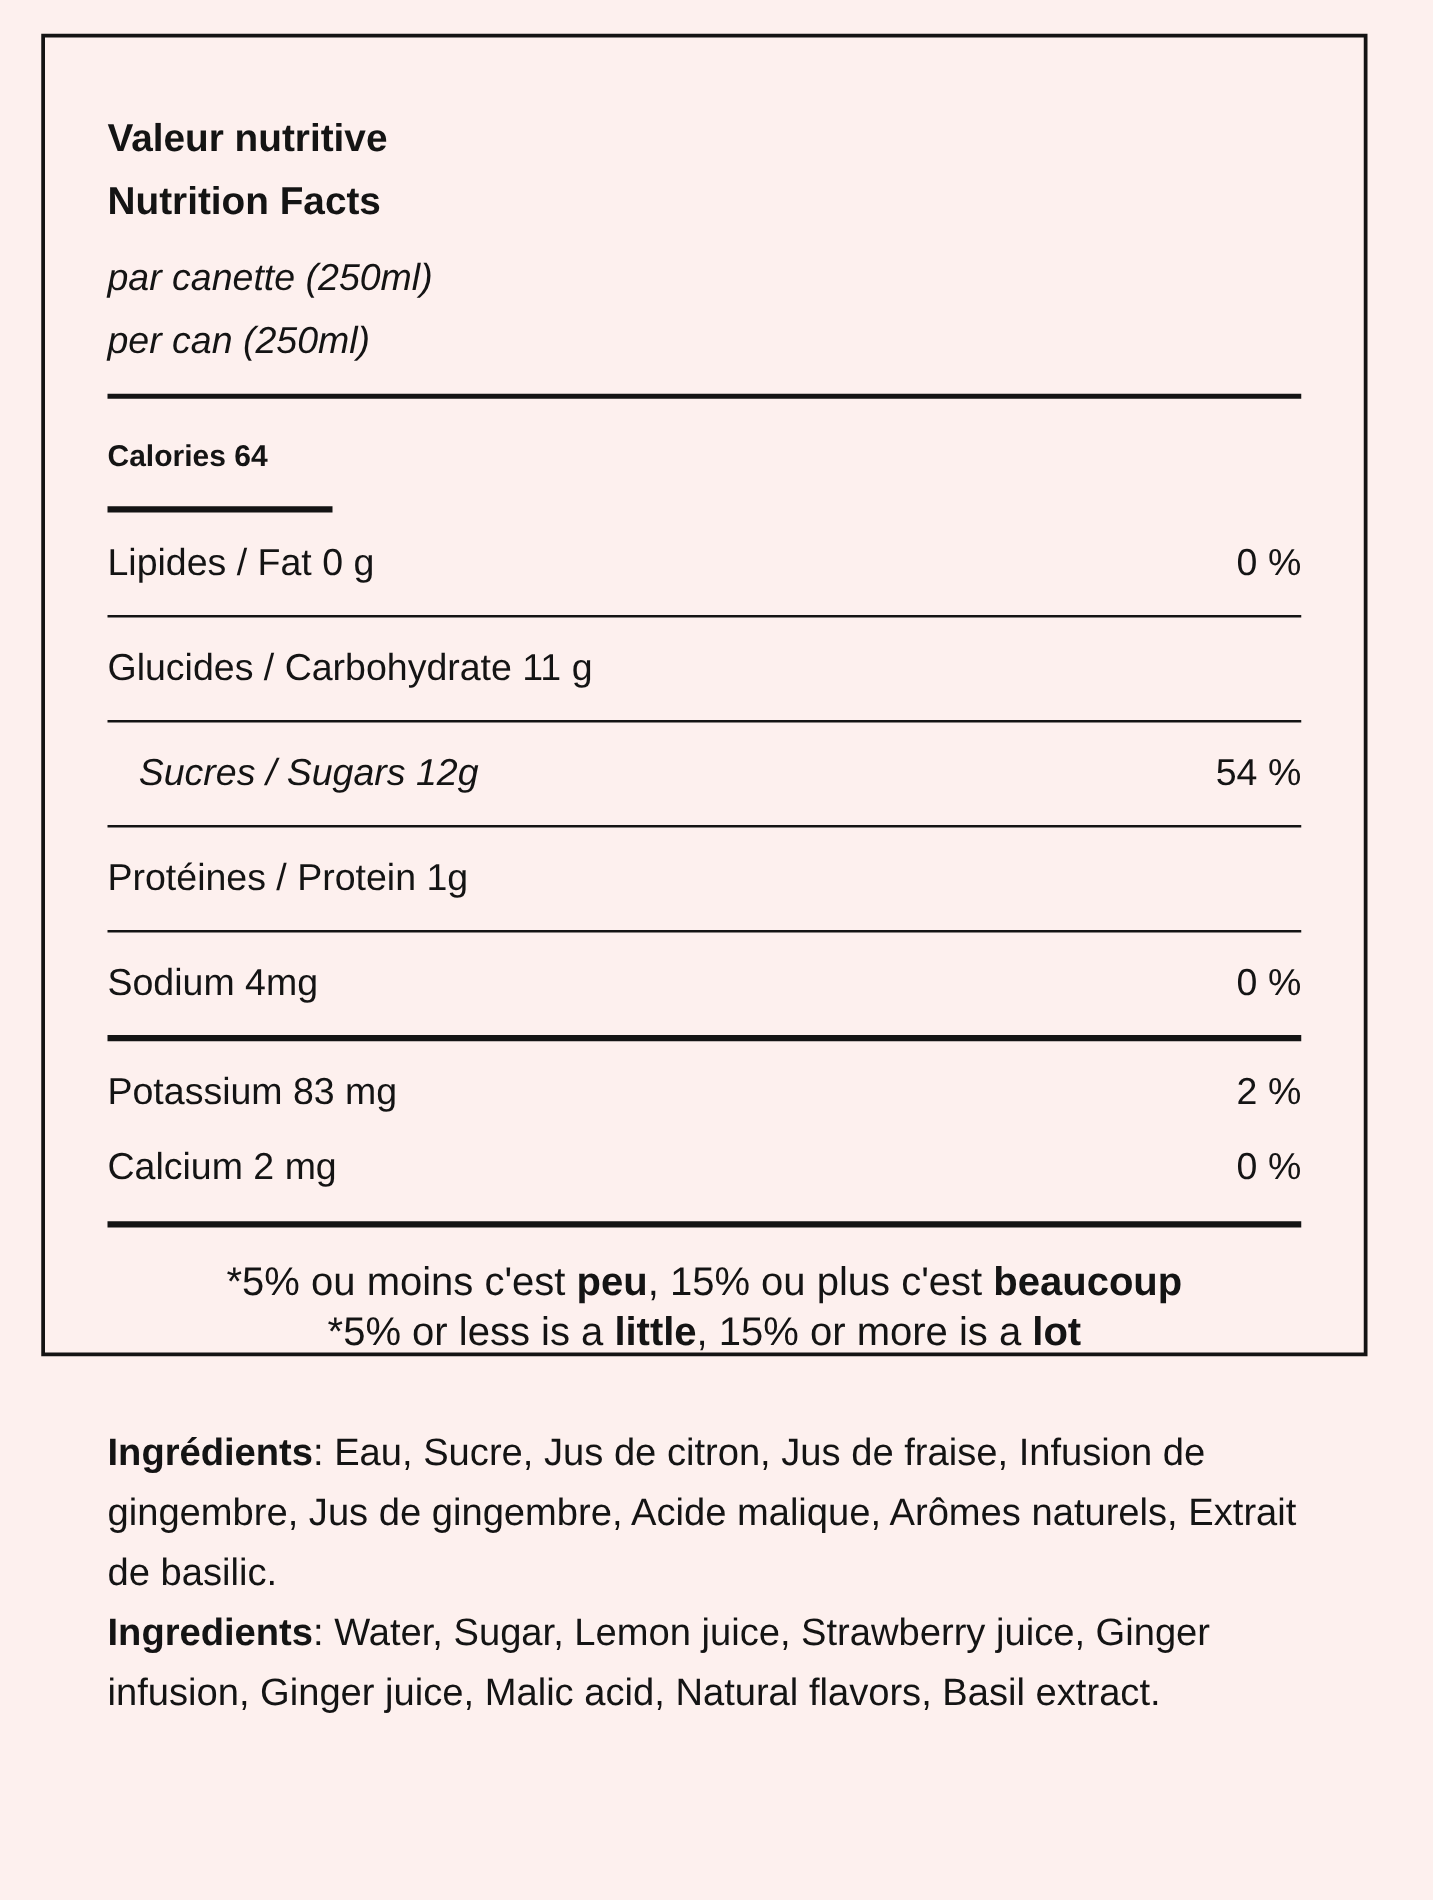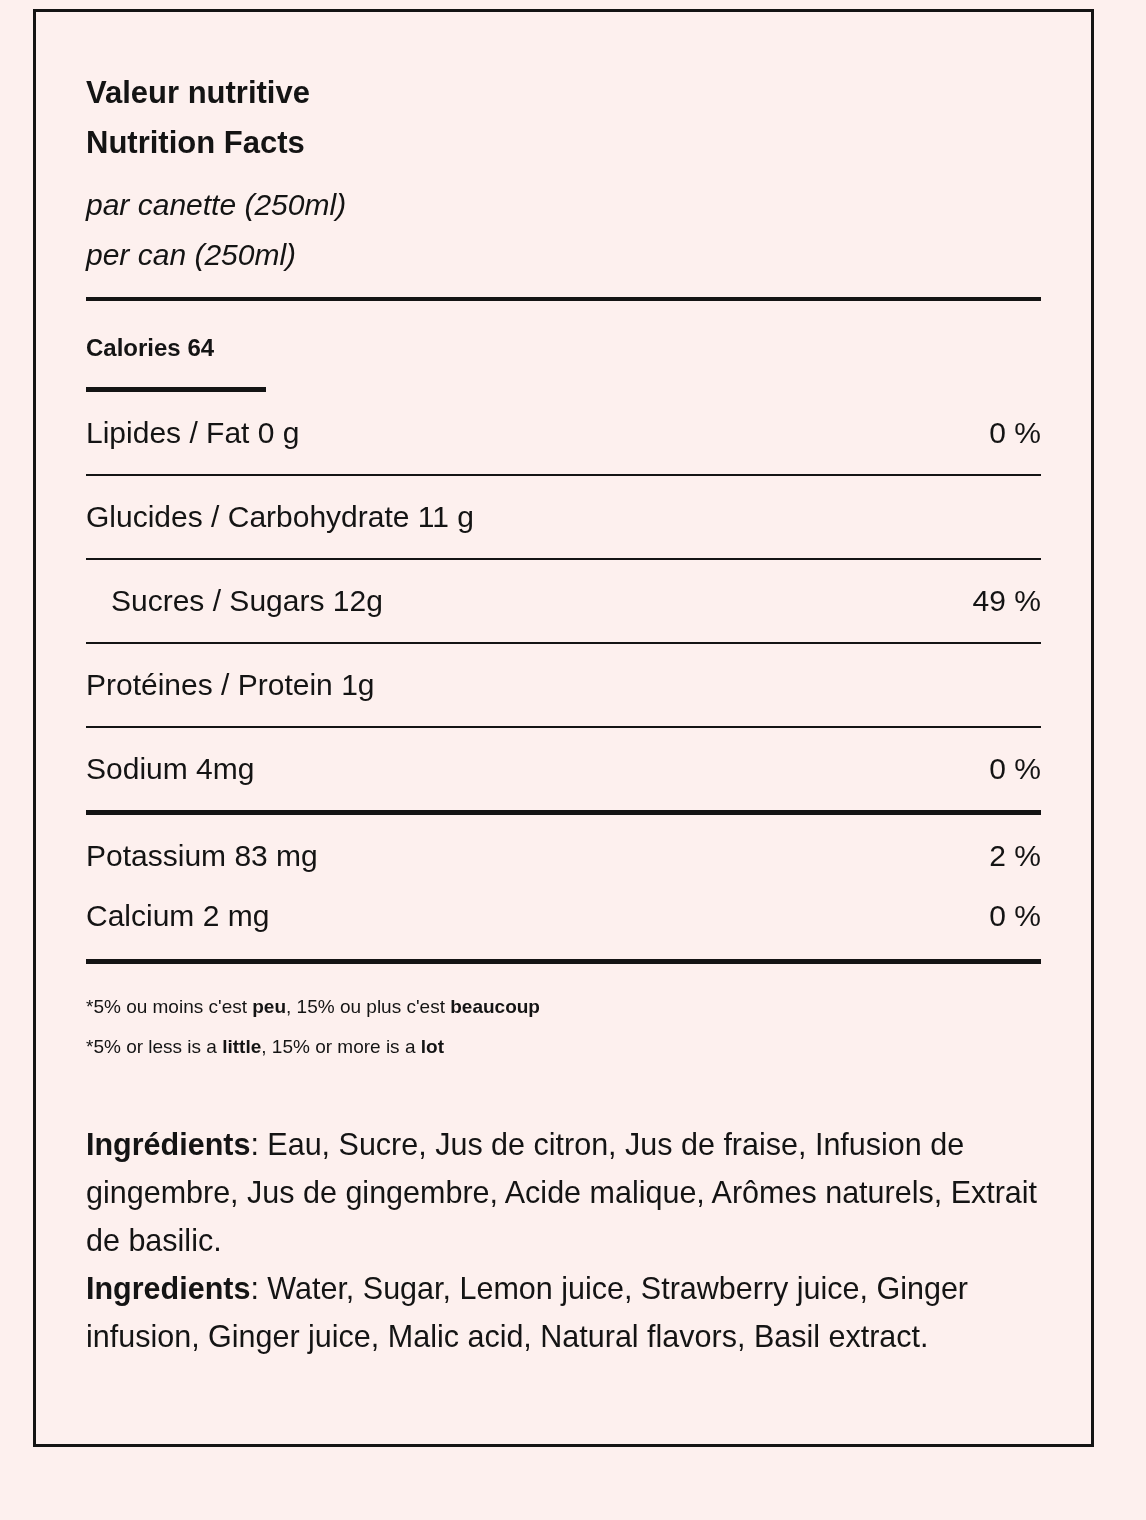--- a/index.html
+++ b/index.html
@@ -5,45 +5,45 @@
   * { box-sizing: border-box; margin: 0; padding: 0; }
   html, body {
     width: 1146px; height: 1520px;
     background: #fdf0ee;
     color: #141414;
     font-family: "Liberation Sans", sans-serif;
     position: relative;
   }
   .card {
     position: absolute;
-    left: 33px; top: 9px;
-    width: 1061px; height: 1438px;
+    left: 33px; top: 27px;
+    width: 1061px; height: 1058px;
     border: 3px solid #141414;
     padding: 56px 50px 40px 50px;
     background: #fdf0ee;
   }
   .title { font-size: 31px; font-weight: 600; line-height: 50px; }
   .serving-block { margin-top: 12px; }
   .serving { font-size: 30px; font-weight: 400; line-height: 50px; font-style: italic; }
   .rule { background: #141414; height: 2px; border: 0; }
   .rule.top { height: 4px; margin-top: 17px; }
   .rule.heavy { height: 5px; }
   .calories {
     margin-top: 29px;
     font-size: 24px; font-weight: 700; line-height: 36px;
   }
   .cal-underline { width: 180px; height: 5px; background: #141414; margin-top: 21px; }
   .row {
     display: flex; justify-content: space-between; align-items: flex-start;
     font-size: 30px; line-height: 36px; padding: 23px 0;
   }
-  .row .nm.indent { padding-left: 25px; }
+  .row .nm.indent { padding-left: 25px; font-style: italic; }
   .minerals { padding: 11px 0 13px 0; }
   .minerals .row { padding: 12px 0; }
-  .footnote { margin-top: 23px; font-size: 19px; line-height: 40px; font-weight: 400; }
+  .footnote { margin-top: 23px; font-size: 32px; line-height: 40px; font-weight: 400; text-align: center; }
   .footnote b, .ingredients b { font-weight: 700; }
   .ingredients { margin-top: 53px; font-size: 30.5px; line-height: 48px; font-weight: 400; }
   .ingredients.en { margin-top: 0; }
 </style>
 </head>
 <body>
 
 <div class="card">
 
   <div class="title">Valeur nutritive</div>
@@ -68,21 +68,21 @@
   <div class="rule"></div>
 
   <div class="row">
     <span class="nm">Glucides / Carbohydrate 11 g</span>
     <span class="dv"></span>
   </div>
   <div class="rule"></div>
 
   <div class="row">
     <span class="nm indent">Sucres / Sugars 12g</span>
-    <span class="dv">49 %</span>
+    <span class="dv">54 %</span>
   </div>
   <div class="rule"></div>
 
   <div class="row">
     <span class="nm">Protéines / Protein 1g</span>
     <span class="dv"></span>
   </div>
   <div class="rule"></div>
 
   <div class="row">

